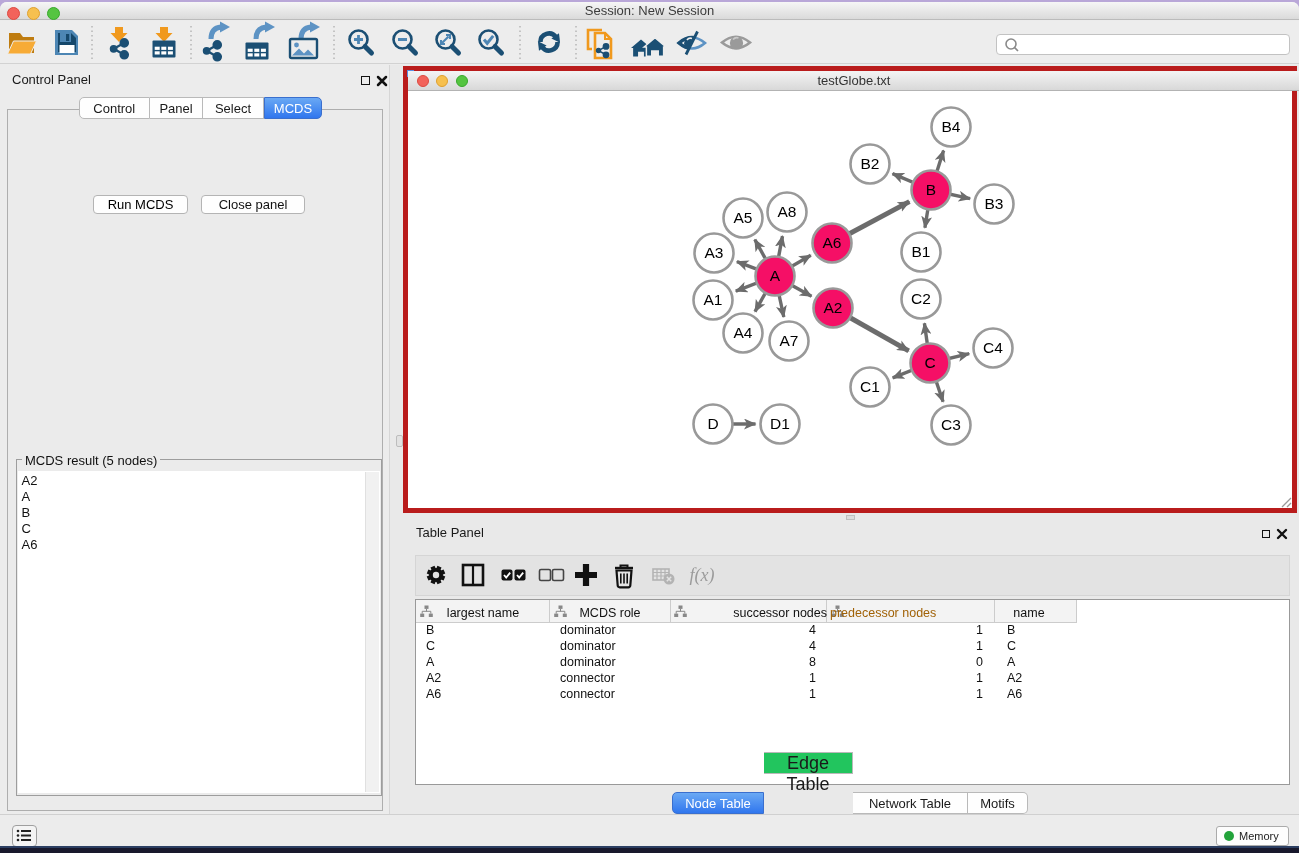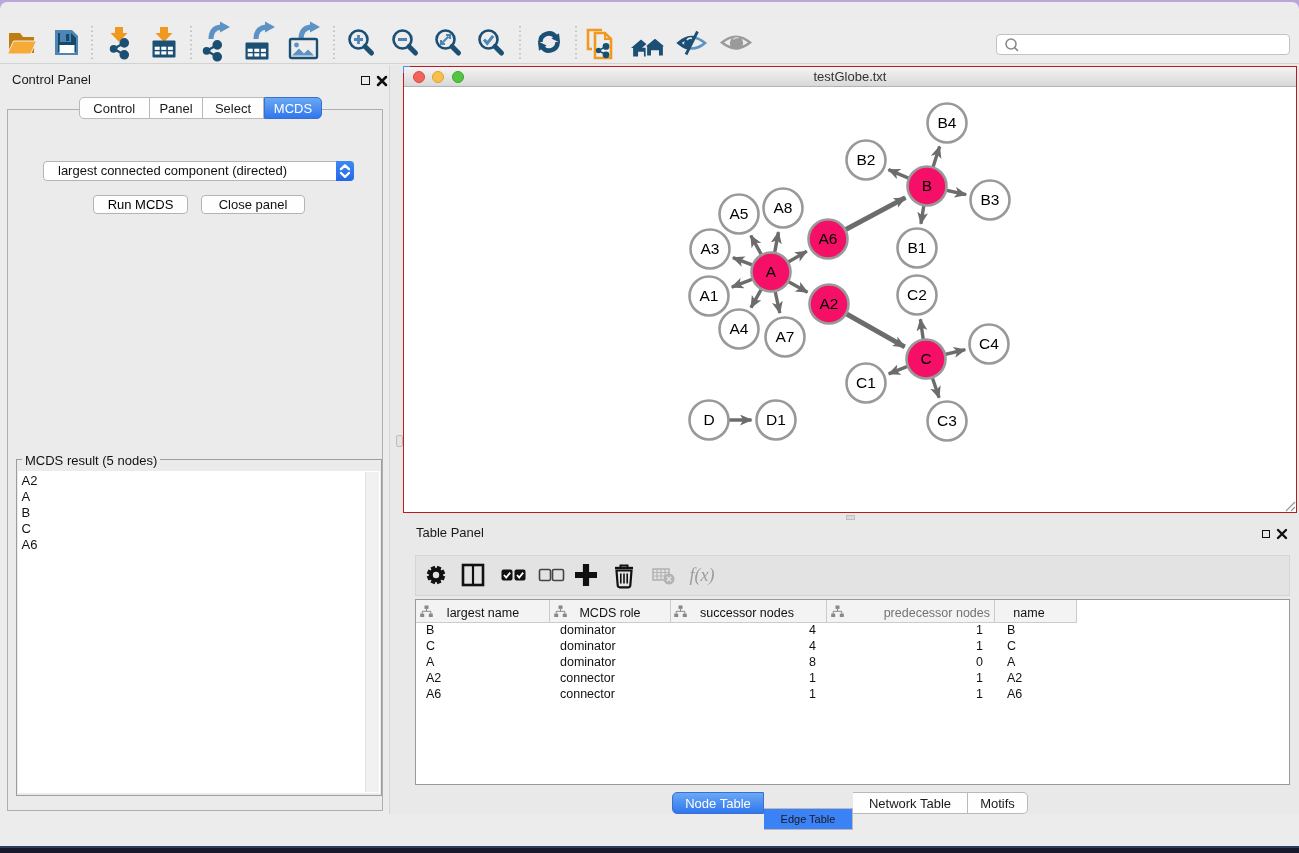--- a/index.html
+++ b/index.html
@@ -16,20 +16,26 @@
 #toolbar{position:absolute;top:19px;left:0;width:1299px;height:43px;background:#ededed;border-bottom:1px solid #d2d2d2}
 #searchbox{position:absolute;left:996px;top:13px;width:294px;height:21px;background:#fff;border:1px solid #c2c2c2;border-radius:4px}
 #mainbg{position:absolute;top:63px;left:0;width:1299px;height:749px;background:#e9e9e9}
 #statusbar{position:absolute;top:812px;left:0;width:1299px;height:33px;background:#ececec;border-top:1px solid #d0d0d0}
 #membox{position:absolute;left:1216px;top:11px;width:73px;height:20px;background:#fdfdfd;border:1px solid #ababab;border-radius:3px;font-size:11px;color:#222;line-height:18px;padding-left:22px}
 #memdot{position:absolute;left:7px;top:4px;width:10px;height:10px;border-radius:50%;background:#23a33b}
 #listbtn{position:absolute;left:12px;top:10px;width:25px;height:22px;background:#f4f4f4;border:1px solid #9f9f9f;border-radius:4px}
 </style></head><body>
 <div class="abs" id="desktop-top"></div>
 <div class="abs" id="win">
+<div id="titlebar">
+ <div class="light lr" style="left:7px"></div>
+ <div class="light ly" style="left:27px"></div>
+ <div class="light lg" style="left:47px"></div>
+ <div class="t">Session: New Session</div>
+</div>
 <div id="toolbar">
 <svg width="990" height="43" viewBox="0 0 990 43" style="position:absolute;top:0;left:0">
 <line x1="92" y1="5" x2="92" y2="39" stroke="#9a9a9a" stroke-width="1" stroke-dasharray="1.5,3"></line>
 <line x1="191" y1="5" x2="191" y2="39" stroke="#9a9a9a" stroke-width="1" stroke-dasharray="1.5,3"></line>
 <line x1="334" y1="5" x2="334" y2="39" stroke="#9a9a9a" stroke-width="1" stroke-dasharray="1.5,3"></line>
 <line x1="520" y1="5" x2="520" y2="39" stroke="#9a9a9a" stroke-width="1" stroke-dasharray="1.5,3"></line>
 <line x1="576" y1="5" x2="576" y2="39" stroke="#9a9a9a" stroke-width="1" stroke-dasharray="1.5,3"></line>
 <path d="M9,12 h11 l3,4 h11 v16 h-25 z" fill="#bf7c10"></path>
 <path d="M13.5,20 h23 l-6,13 h-23 z" fill="#f7ab36" stroke="#eee" stroke-width="1"></path>
 <path d="M55,9 h17 l6,6 v19 h-23 z" fill="#4d86b4"></path>
@@ -145,35 +151,29 @@
 <div class="abs" style="left:12px;top:7px;font-size:13px;color:#1a1a1a">Control Panel</div>
 <div class="abs" style="left:361px;top:11px;width:9px;height:9px;border:1.6px solid #111"></div>
 <svg class="abs" style="left:376px;top:10px" width="12" height="12">
           <path d="M2,2 L10,10 M10,2 L2,10" stroke="#111" stroke-width="2.5" stroke-linecap="round"></path>
         </svg>
 <div class="abs" style="left:7px;top:44px;width:376px;height:702px;border:1px solid #aeaeae;background:#ebebeb"></div>
 <div class="abs" style="left:78.5px;top:32px;width:71.5px;height:22px;background:#fefefe;color:#1a1a1a;border:1px solid #b9b9b9;border-radius:5px 0 0 5px;font-size:13px;text-align:center;line-height:21px">Control</div>
 <div class="abs" style="left:150px;top:32px;width:53px;height:22px;background:#fefefe;color:#1a1a1a;border:1px solid #b9b9b9;border-left:none;font-size:13px;text-align:center;line-height:21px">Panel</div>
 <div class="abs" style="left:203px;top:32px;width:61px;height:22px;background:#fefefe;color:#1a1a1a;border:1px solid #b9b9b9;border-left:none;font-size:13px;text-align:center;line-height:21px">Select</div>
 <div class="abs" style="left:264px;top:32px;width:58px;height:22px;background:linear-gradient(#6aa9f4,#3076ee);color:#fff;border:1px solid #3a6fce;border-radius:0 5px 5px 0;font-size:13px;text-align:center;line-height:21px">MCDS</div>
-<div class="abs" style="left:43px;top:96px;width:311px;height:20px;background:#fff;border:1px solid #b4b4b4;border-radius:4px;font-size:13px;color:#111;line-height:18px;padding-left:14px">largest connected component (directed)<div class="abs" style="right:-1px;top:-1px;width:18px;height:20px;border-radius:0 4px 4px 0;background:linear-gradient(#3f89f2,#2268e9)"><svg width="18" height="20">
-              <g stroke="#fff" stroke-width="2.4" fill="none" stroke-linecap="round" stroke-linejoin="round">
-                <path d="M5,8.2 l4,-3.8 4,3.8"></path>
-                <path d="M5,12 l4,3.8 4,-3.8"></path>
-              </g>
-            </svg></div></div>
 <div class="abs" style="left:93px;top:130px;width:95px;height:19px;background:#fefefe;border:1px solid #b4b4b4;border-radius:4px;font-size:13px;color:#000000;text-align:center;line-height:17px">Run MCDS</div>
 <div class="abs" style="left:201px;top:130px;width:104px;height:19px;background:#fefefe;border:1px solid #b4b4b4;border-radius:4px;font-size:13px;color:#111;text-align:center;line-height:17px">Close panel</div>
 <div class="abs" style="left:16px;top:394px;width:366px;height:337px;border:1px solid #9d9d9d"></div>
 <div class="abs" style="left:22px;top:388px;background:#ebebeb;padding:0 3px;font-size:13px;color:#111">MCDS result (5 nodes)</div>
 <div class="abs" style="left:17.5px;top:406px;width:362px;height:322px;background:#fff;font-size:13px;color:#111;line-height:16px;padding:2px 0 0 4px">A2<br>A<br>B<br>C<br>A6</div>
 <div class="abs" style="left:365px;top:407px;width:14px;height:320px;background:#f1f1f1;border-left:1px solid #e0e0e0"></div>
 </div>
 <div class="abs" style="left:396px;top:370px;width:7px;height:12px;background:#e2e2e2;border:1px solid #bdbdbd;border-radius:2px"></div>
-<div class="abs" style="left:403px;top:1px;width:894px;height:447px;border:1px solid #b91c1c;background:#fff">
+<div class="abs" style="left:403px;top:1px;width:894px;height:447px;border:5px solid #b91c1c;background:#fff">
 <div class="abs" style="left:0;top:0;width:892px;height:20px;background:linear-gradient(#f4f4f4,#d8d8d8);border-bottom:1px solid #b3b3b3">
           <div class="light lr" style="left:9px;top:4px;width:12px;height:12px"></div>
           <div class="light ly" style="left:28px;top:4px;width:12px;height:12px"></div>
           <div class="light lg" style="left:48px;top:4px;width:12px;height:12px"></div>
           <div style="text-align:center;font-size:13px;color:#333;line-height:20px">testGlobe.txt</div>
         </div>
 <svg class="abs" style="left:-1px;top:-1px" width="8" height="8">
           <path d="M0,7 L0,0 L7,0" fill="none" stroke="#5b8ce0" stroke-width="2"></path>
         </svg>
 <svg class="abs" style="left:0;top:21px" width="892" height="425" viewBox="0 0 892 425">
@@ -317,30 +317,30 @@
       </svg>
 <div class="abs" style="left:530px;top:541px;width:160px;text-align:center;font-size:12.5px;color:#111">MCDS role</div>
 <svg class="abs" style="left:674px;top:540px" width="13" height="13" viewBox="0 0 13 13">
         <g fill="#888">
           <rect x="4.5" y="0.5" width="4" height="3.4"></rect>
           <rect x="0.2" y="8.6" width="4" height="3.4"></rect>
           <rect x="8.8" y="8.6" width="4" height="3.4"></rect>
         </g>
         <path d="M6.5,4 v2.3 M2.2,8.6 v-2.3 h8.6 v2.3" stroke="#888" fill="none" stroke-width="1"></path>
       </svg>
-<div class="abs" style="left:667px;top:541px;width:160px;text-align:center;font-size:12.5px;color:#111">successor nodes</div>
+<div class="abs" style="left:667px;top:541px;width:160px;text-align:right;font-size:12.5px;color:#111">successor nodes</div>
 <svg class="abs" style="left:831px;top:540px" width="13" height="13" viewBox="0 0 13 13">
         <g fill="#888">
           <rect x="4.5" y="0.5" width="4" height="3.4"></rect>
           <rect x="0.2" y="8.6" width="4" height="3.4"></rect>
           <rect x="8.8" y="8.6" width="4" height="3.4"></rect>
         </g>
         <path d="M6.5,4 v2.3 M2.2,8.6 v-2.3 h8.6 v2.3" stroke="#888" fill="none" stroke-width="1"></path>
       </svg>
-<div class="abs" style="left:830px;top:541px;width:160px;text-align:right;font-size:12.5px;color:#737373">predecessor nodes</div>
+<div class="abs" style="left:830px;top:541px;width:160px;text-align:left;font-size:12.5px;color:#a16207">predecessor nodes</div>
 <div class="abs" style="left:949px;top:541px;width:160px;text-align:center;font-size:12.5px;color:#111">name</div>
 <div class="abs" style="left:426px;top:558px;font-size:12.5px;color:#111">B</div>
 <div class="abs" style="left:560px;top:558px;font-size:12.5px;color:#111">dominator</div>
 <div class="abs" style="left:716px;top:558px;width:100px;text-align:right;font-size:12.5px;color:#111">4</div>
 <div class="abs" style="left:883px;top:558px;width:100px;text-align:right;font-size:12.5px;color:#111">1</div>
 <div class="abs" style="left:1007px;top:558px;font-size:12.5px;color:#111">B</div>
 <div class="abs" style="left:426px;top:574px;font-size:12.5px;color:#111">C</div>
 <div class="abs" style="left:560px;top:574px;font-size:12.5px;color:#111">dominator</div>
 <div class="abs" style="left:716px;top:574px;width:100px;text-align:right;font-size:12.5px;color:#111">4</div>
 <div class="abs" style="left:883px;top:574px;width:100px;text-align:right;font-size:12.5px;color:#111">1</div>
@@ -354,17 +354,30 @@
 <div class="abs" style="left:560px;top:606px;font-size:12.5px;color:#111">connector</div>
 <div class="abs" style="left:716px;top:606px;width:100px;text-align:right;font-size:12.5px;color:#111">1</div>
 <div class="abs" style="left:883px;top:606px;width:100px;text-align:right;font-size:12.5px;color:#111">1</div>
 <div class="abs" style="left:1007px;top:606px;font-size:12.5px;color:#111">A2</div>
 <div class="abs" style="left:426px;top:622px;font-size:12.5px;color:#111">A6</div>
 <div class="abs" style="left:560px;top:622px;font-size:12.5px;color:#111">connector</div>
 <div class="abs" style="left:716px;top:622px;width:100px;text-align:right;font-size:12.5px;color:#111">1</div>
 <div class="abs" style="left:883px;top:622px;width:100px;text-align:right;font-size:12.5px;color:#111">1</div>
 <div class="abs" style="left:1007px;top:622px;font-size:12.5px;color:#111">A6</div>
 <div class="abs" style="left:672px;top:727px;width:92px;height:22px;background:linear-gradient(#6aa9f4,#3076ee);color:#fff;border:1px solid #3a6fce;border-radius:5px 0 0 5px;font-size:13px;text-align:center;line-height:21px">Node Table</div>
-<div class="abs" style="left:764px;top:743px;width:89px;height:22px;background:#3b82f6;color:#1a1a1a;border:1px solid #b9b9b9;border-left:none;font-size:11px;text-align:center;line-height:21px">Edge Table</div>
+<div class="abs" style="left:764px;top:687px;width:89px;height:22px;background:#22c55e;color:#1a1a1a;border:1px solid #b9b9b9;border-left:none;font-size:18px;text-align:center;line-height:21px">Edge Table</div>
 <div class="abs" style="left:853px;top:727px;width:115px;height:22px;background:#fefefe;color:#1a1a1a;border:1px solid #b9b9b9;border-left:none;font-size:13px;text-align:center;line-height:21px">Network Table</div>
 <div class="abs" style="left:968px;top:727px;width:60px;height:22px;background:#fefefe;color:#1a1a1a;border:1px solid #b9b9b9;border-left:none;border-radius:0 5px 5px 0;font-size:13px;text-align:center;line-height:21px">Motifs</div>
 </div>
+<div id="statusbar">
+<div id="listbtn"><svg width="23" height="20" viewBox="0 0 23 20">
+          <g fill="#222">
+            <circle cx="5" cy="5" r="1.3"></circle>
+            <circle cx="5" cy="9.5" r="1.3"></circle>
+            <circle cx="5" cy="14" r="1.3"></circle>
+            <rect x="8" y="4" width="10" height="2"></rect>
+            <rect x="8" y="8.5" width="10" height="2"></rect>
+            <rect x="8" y="13" width="10" height="2"></rect>
+          </g>
+        </svg></div>
+<div id="membox"><div id="memdot"></div>Memory</div>
+</div>
 </div>
 <div class="abs" style="left:0;top:846px;width:1299px;height:1.5px;background:#2c3f63"></div>
 </body></html>

